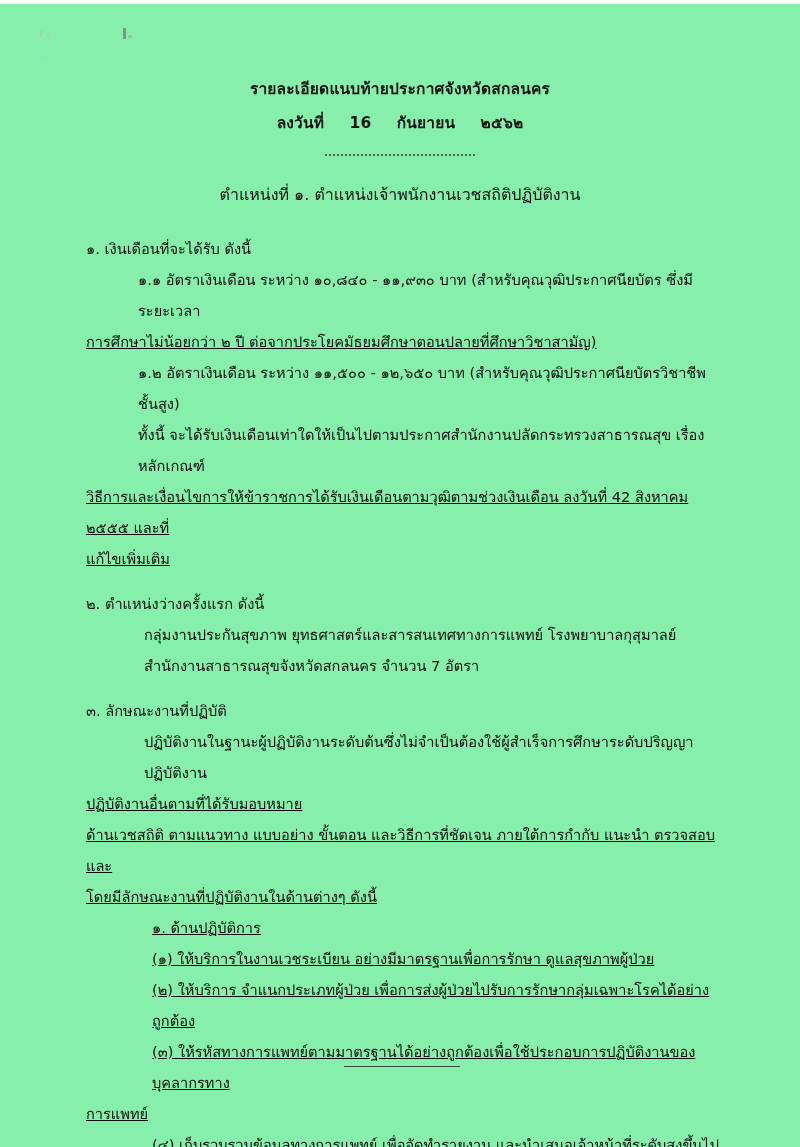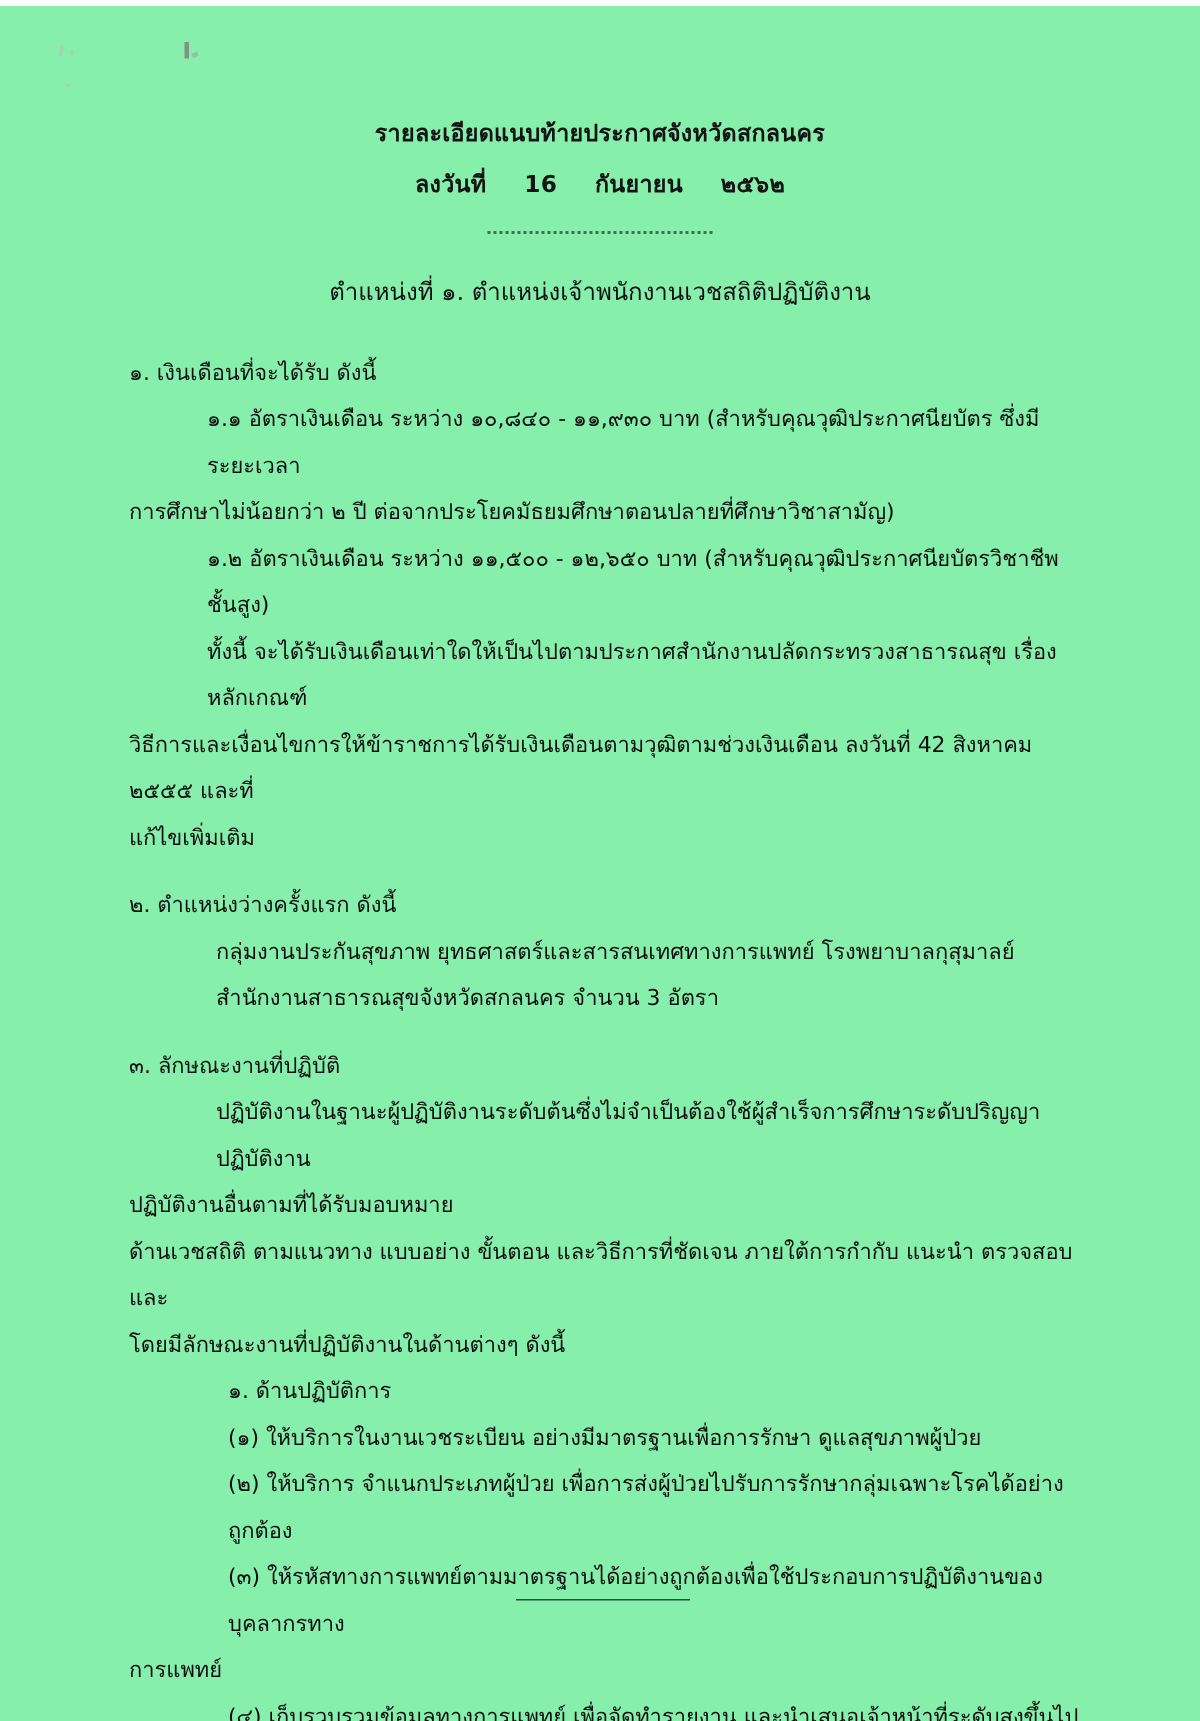--- a/index.html
+++ b/index.html
@@ -80,22 +80,22 @@
   .sec-head {
     font-weight: 400;
     margin-top: 14px;
     color: #111;
   }
   .sec-head:first-child { margin-top: 0; }
 
   .para  { text-indent: 0; }
   .ind-1 { padding-left: 52px; }   
   .ind-2 { padding-left: 58px; }
-  .ind-3 { padding-left: 66px; }
-  .hang  { padding-left: 0; }
+  .ind-3 { padding-left: 66px; text-decoration: underline; }
+  .hang  { padding-left: 0; text-decoration: underline; }
 
   .bottom-rule {
     position: absolute;
     left: 344px;
     top: 1062px;
     width: 116px;
     border-top: 1.6px solid #2a2a2a;
     opacity: .85;
   }
 </style>
@@ -133,21 +133,21 @@
       <div class="sec-head">๑. เงินเดือนที่จะได้รับ ดังนี้</div>
       <div class="para ind-1">๑.๑ อัตราเงินเดือน ระหว่าง  ๑๐,๘๔๐  -  ๑๑,๙๓๐ บาท (สำหรับคุณวุฒิประกาศนียบัตร ซึ่งมีระยะเวลา</div>
       <div class="para hang">การศึกษาไม่น้อยกว่า ๒ ปี ต่อจากประโยคมัธยมศึกษาตอนปลายที่ศึกษาวิชาสามัญ)</div>
       <div class="para ind-1">๑.๒ อัตราเงินเดือน ระหว่าง  ๑๑,๕๐๐ - ๑๒,๖๕๐ บาท (สำหรับคุณวุฒิประกาศนียบัตรวิชาชีพชั้นสูง)</div>
       <div class="para ind-1">ทั้งนี้  จะได้รับเงินเดือนเท่าใดให้เป็นไปตามประกาศสำนักงานปลัดกระทรวงสาธารณสุข เรื่องหลักเกณฑ์</div>
       <div class="para hang">วิธีการและเงื่อนไขการให้ข้าราชการได้รับเงินเดือนตามวุฒิตามช่วงเงินเดือน ลงวันที่ 42 สิงหาคม ๒๕๕๕ และที่</div>
       <div class="para hang">แก้ไขเพิ่มเติม</div>
 
       <div class="sec-head">๒. ตำแหน่งว่างครั้งแรก ดังนี้</div>
       <div class="para ind-2">กลุ่มงานประกันสุขภาพ ยุทธศาสตร์และสารสนเทศทางการแพทย์ โรงพยาบาลกุสุมาลย์</div>
-      <div class="para ind-2">สำนักงานสาธารณสุขจังหวัดสกลนคร จำนวน  3  อัตรา</div>
+      <div class="para ind-2">สำนักงานสาธารณสุขจังหวัดสกลนคร จำนวน  7  อัตรา</div>
 
       <div class="sec-head">๓. ลักษณะงานที่ปฏิบัติ</div>
       <div class="para ind-2">ปฏิบัติงานในฐานะผู้ปฏิบัติงานระดับต้นซึ่งไม่จำเป็นต้องใช้ผู้สำเร็จการศึกษาระดับปริญญา ปฏิบัติงาน</div>
       <div class="para hang">ปฏิบัติงานอื่นตามที่ได้รับมอบหมาย</div>
       <div class="para hang">ด้านเวชสถิติ ตามแนวทาง แบบอย่าง ขั้นตอน และวิธีการที่ชัดเจน ภายใต้การกำกับ แนะนำ ตรวจสอบ และ</div>
       <div class="para hang">โดยมีลักษณะงานที่ปฏิบัติงานในด้านต่างๆ ดังนี้</div>
 
       <div class="para ind-3">๑. ด้านปฏิบัติการ</div>
       <div class="para ind-3">(๑) ให้บริการในงานเวชระเบียน อย่างมีมาตรฐานเพื่อการรักษา ดูแลสุขภาพผู้ป่วย</div>
       <div class="para ind-3">(๒) ให้บริการ จำแนกประเภทผู้ป่วย เพื่อการส่งผู้ป่วยไปรับการรักษากลุ่มเฉพาะโรคได้อย่างถูกต้อง</div>

